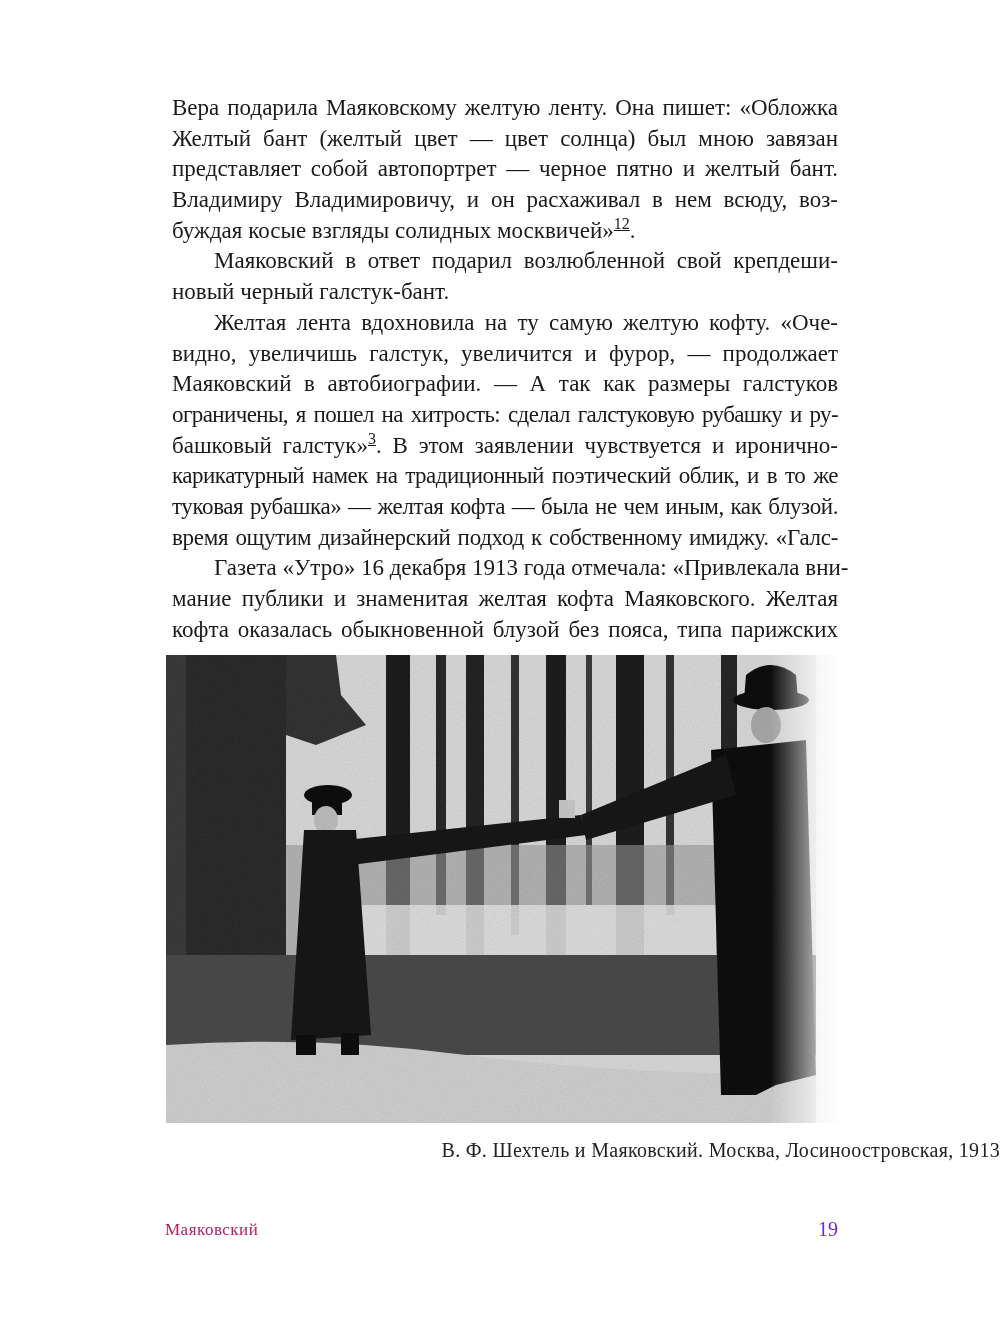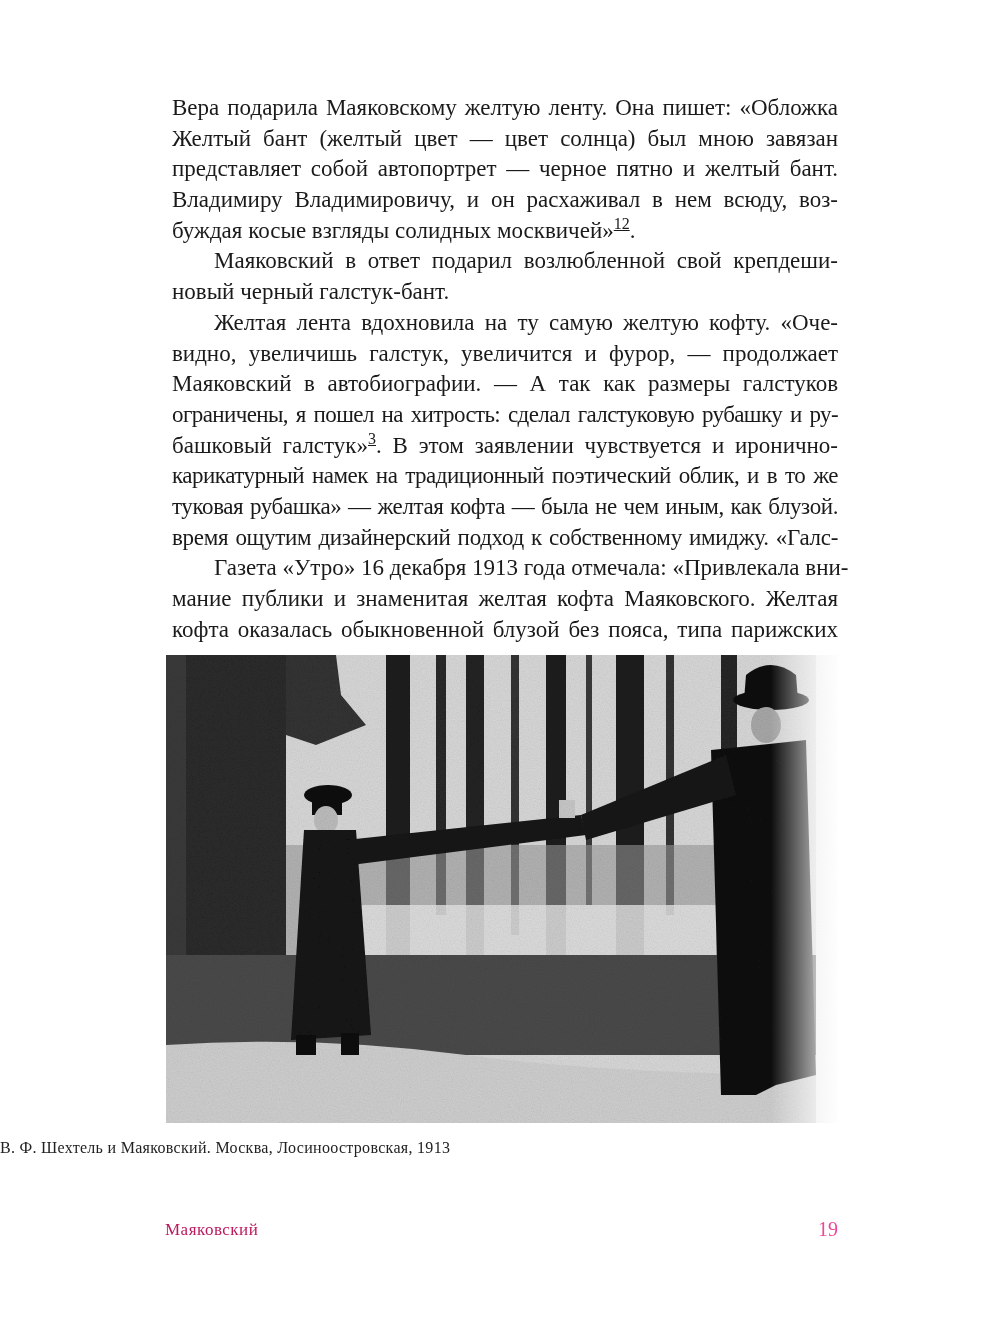--- a/index.html
+++ b/index.html
@@ -13,32 +13,32 @@
   .line { display: block; white-space: nowrap; text-align: justify; text-align-last: justify; height: 30.7px; }
   .line.last { text-align-last: left; }
   .line.indent { padding-left: 42px; }
   sup { font-size: 16px; vertical-align: 9px; line-height: 0; text-decoration: underline; }
   .photo {
     position: absolute; left: 166px; top: 655px; width: 672px; height: 468px;
     overflow: hidden; background: #2a2a2a;
   }
   .photo svg { display: block; }
   .caption {
-    position: absolute; left: 0; width: 1000px; top: 1139px; text-align: left;
-    font-family: "Liberation Serif", "DejaVu Serif", serif; font-size: 16px; color: #222;
+    position: absolute; left: 0; width: 1000px; top: 1139px; text-align: right;
+    font-family: "Liberation Serif", "DejaVu Serif", serif; font-size: 20px; color: #222;
     letter-spacing: 0.3px;
   }
   .running-title {
     position: absolute; left: 165px; top: 1220px;
     font-family: "Liberation Serif", "DejaVu Serif", serif; font-size: 17px; color: #be185d;
     letter-spacing: 0.5px;
   }
   .page-number {
     position: absolute; right: 162px; top: 1218px;
-    font-family: "Liberation Serif", "DejaVu Serif", serif; font-size: 20px; color: #ec4899;
+    font-family: "Liberation Serif", "DejaVu Serif", serif; font-size: 20px; color: #6d28d9;
   }
 </style>
 </head>
 <body>
 
 <div class="page">
 
   <div class="textblock">
     <span class="line"><span>Вера подарила Маяковскому желтую ленту. Она пишет: «Обложка</span></span>
     <span class="line"><span>Желтый бант (желтый цвет — цвет солнца) был мною завязан</span></span>

